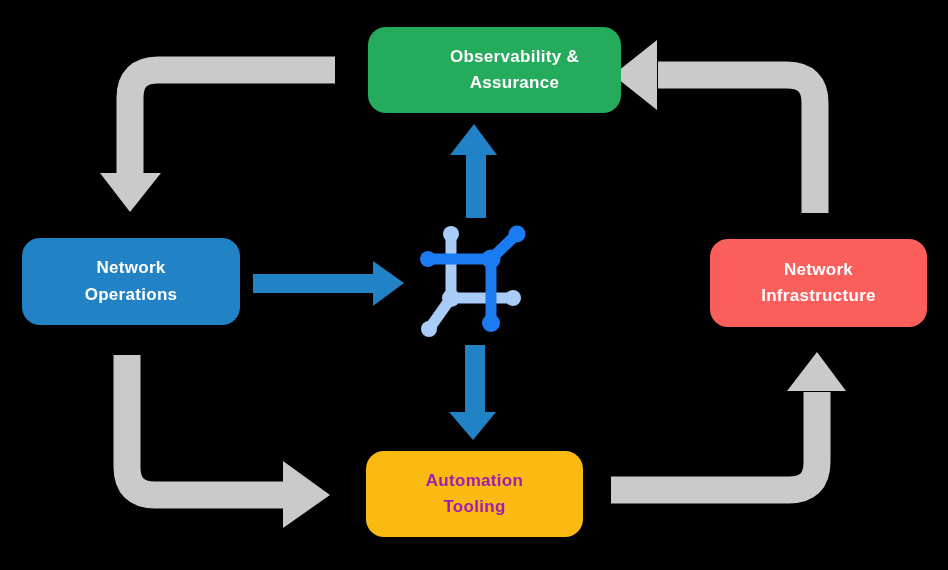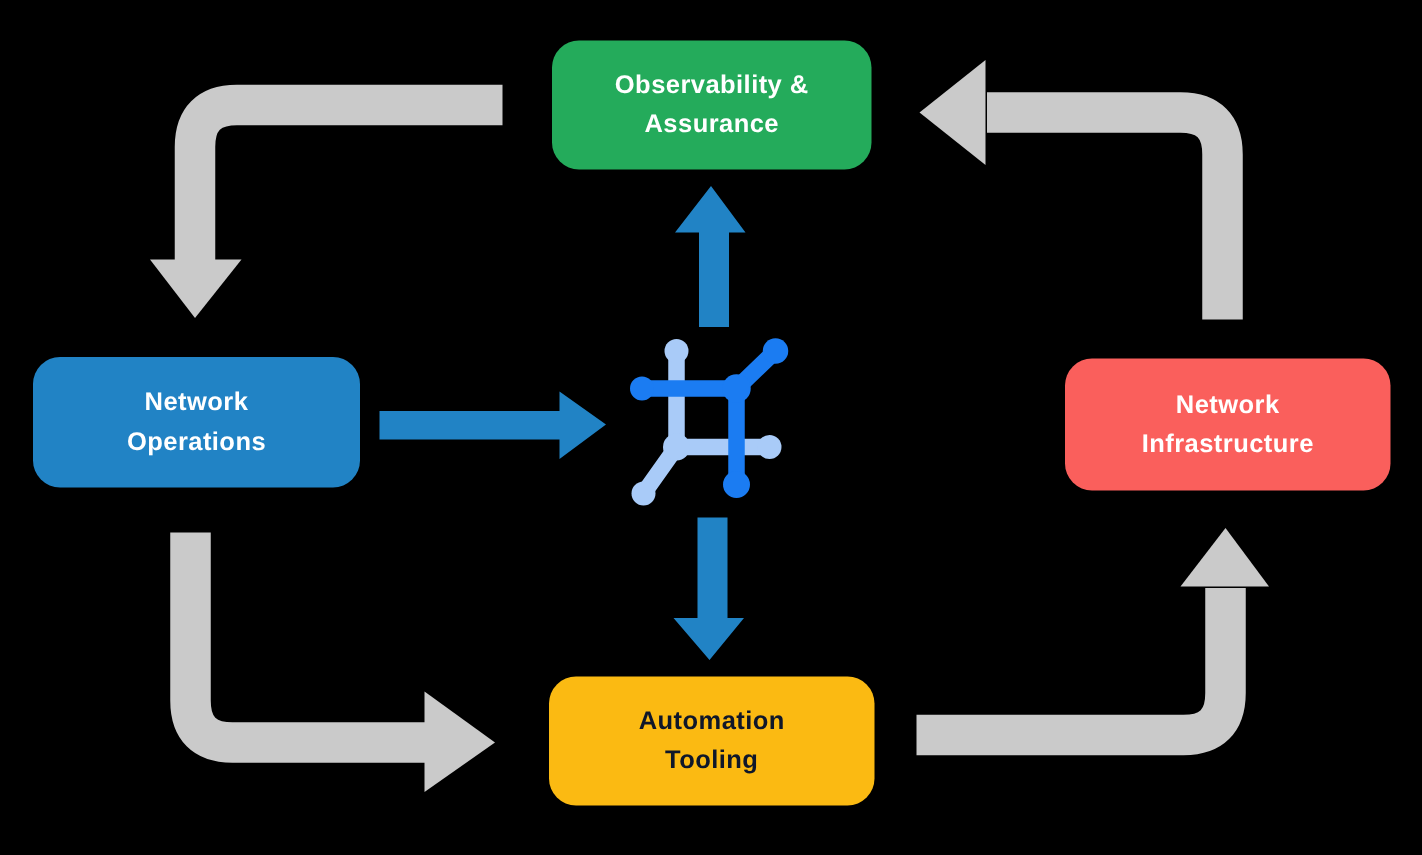--- a/index.html
+++ b/index.html
@@ -24,21 +24,21 @@
     justify-content: center;
     text-align: center;
   }
   .node-label {
     white-space: pre-line;
     font-size: 17px;
     font-weight: 600;
     letter-spacing: 0.3px;
     line-height: 1.55;
   }
-  .node-observability { left: 368px; top: 27px;  width: 213px; height: 86px; }
+  .node-observability { left: 368px; top: 27px;  width: 213px; height: 86px; padding-left: 40px; }
   .node-operations    { left: 22px;  top: 238px; width: 218px; height: 87px; }
   .node-infrastructure{ left: 710px; top: 239px; width: 217px; height: 88px; }
   .node-automation    { left: 366px; top: 451px; width: 217px; height: 86px; }
 </style>
 </head>
 <body>
 
 <div class="canvas" style="background-color: rgb(0, 0, 0);">
 
   <svg class="overlay" viewBox="0 0 948 570">
@@ -100,17 +100,17 @@
     <span class="node-label" style="color: rgb(255, 255, 255);">Network
 Operations</span>
   </div>
 
   <div class="node node-infrastructure" style="background-color: rgb(250, 95, 92);">
     <span class="node-label" style="color: rgb(255, 255, 255);">Network
 Infrastructure</span>
   </div>
 
   <div class="node node-automation" style="background-color: rgb(251, 186, 18);">
-    <span class="node-label" style="color: #0f172a;">Automation
+    <span class="node-label" style="color: #a21caf;">Automation
 Tooling</span>
   </div>
 
 </div>
 
 </body></html>

